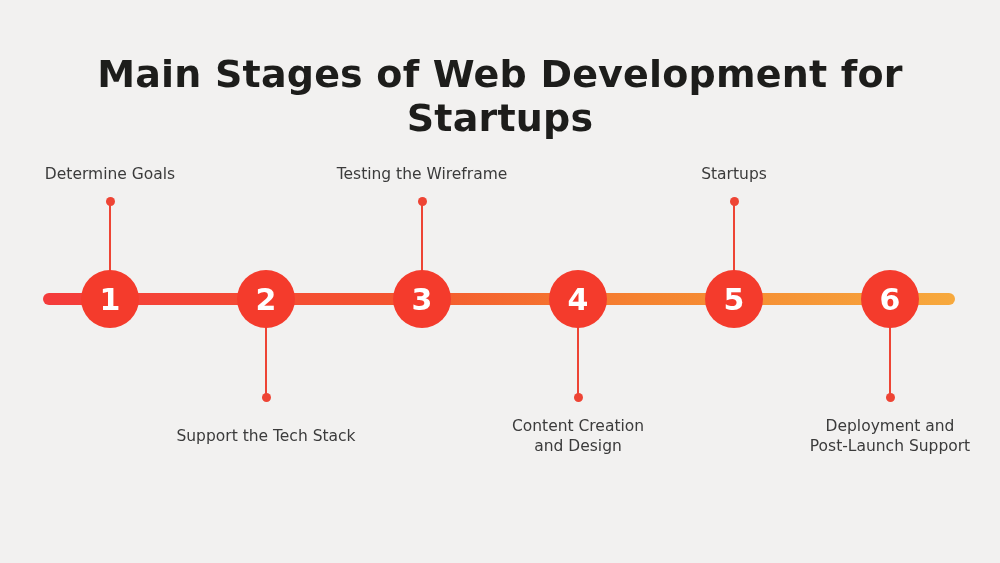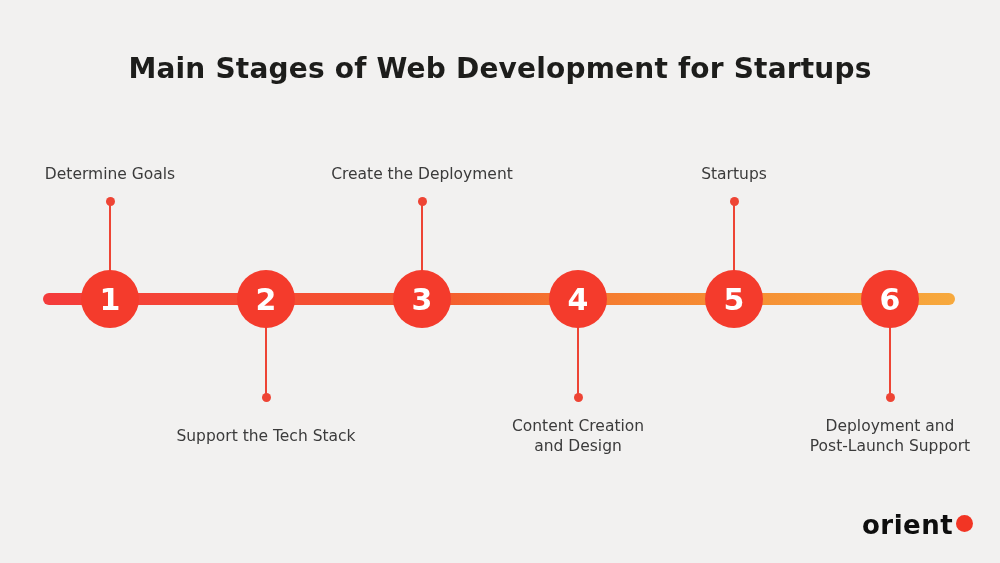--- a/index.html
+++ b/index.html
@@ -4,21 +4,21 @@
 <style>
   * { margin:0; padding:0; box-sizing:border-box; }
   html,body { width:1000px; height:563px; }
   body { font-family:"DejaVu Sans", sans-serif; background:var(--background, #f2f1f0); }
   #canvas {
     position:relative; width:1000px; height:563px; overflow:hidden;
     background:var(--background, #f2f1f0);
   }
   .title {
     position:absolute; top:52px; left:0; right:0;
-    text-align:center; font-size:28px; font-weight:700;
+    text-align:center; font-size:38px; font-weight:700;
     color:#1d1d1b; letter-spacing:0.2px;
   }
   .timeline-line {
     position:absolute; left:43px; top:293px; width:912px; height:12px;
     border-radius:6px;
     background:linear-gradient(90deg,
       var(--line-gradient-start, #f43b3b) 0%,
       var(--line-gradient-mid1, #f4542f) 38%,
       var(--line-gradient-mid2, #f58330) 66%,
       var(--line-gradient-end, #f7a93d) 100%);
@@ -82,21 +82,21 @@
   <div class="stage s2 below">
     <div class="stage-label">Support the Tech Stack</div>
     <span class="dot"></span>
     <span class="stem"></span>
     <div class="node">
         <span>2</span>
       </div>
   </div>
 
   <div class="stage s3 above">
-    <div class="stage-label">Create the Deployment</div>
+    <div class="stage-label">Testing the Wireframe</div>
     <span class="dot"></span>
     <span class="stem"></span>
     <div class="node">
         <span>3</span>
       </div>
   </div>
 
   <div class="stage s4 below">
     <div class="stage-label">Content Creation
 and Design</div>
@@ -119,18 +119,14 @@
   <div class="stage s6 below">
     <div class="stage-label">Deployment and
 Post-Launch Support</div>
     <span class="dot"></span>
     <span class="stem"></span>
     <div class="node">
         <span>6</span>
       </div>
   </div>
 
-  <div class="logo">
-    <span class="logo-text">orient</span>
-    <span class="logo-dot"></span>
-  </div>
 
 </div>
 
 </body></html>

